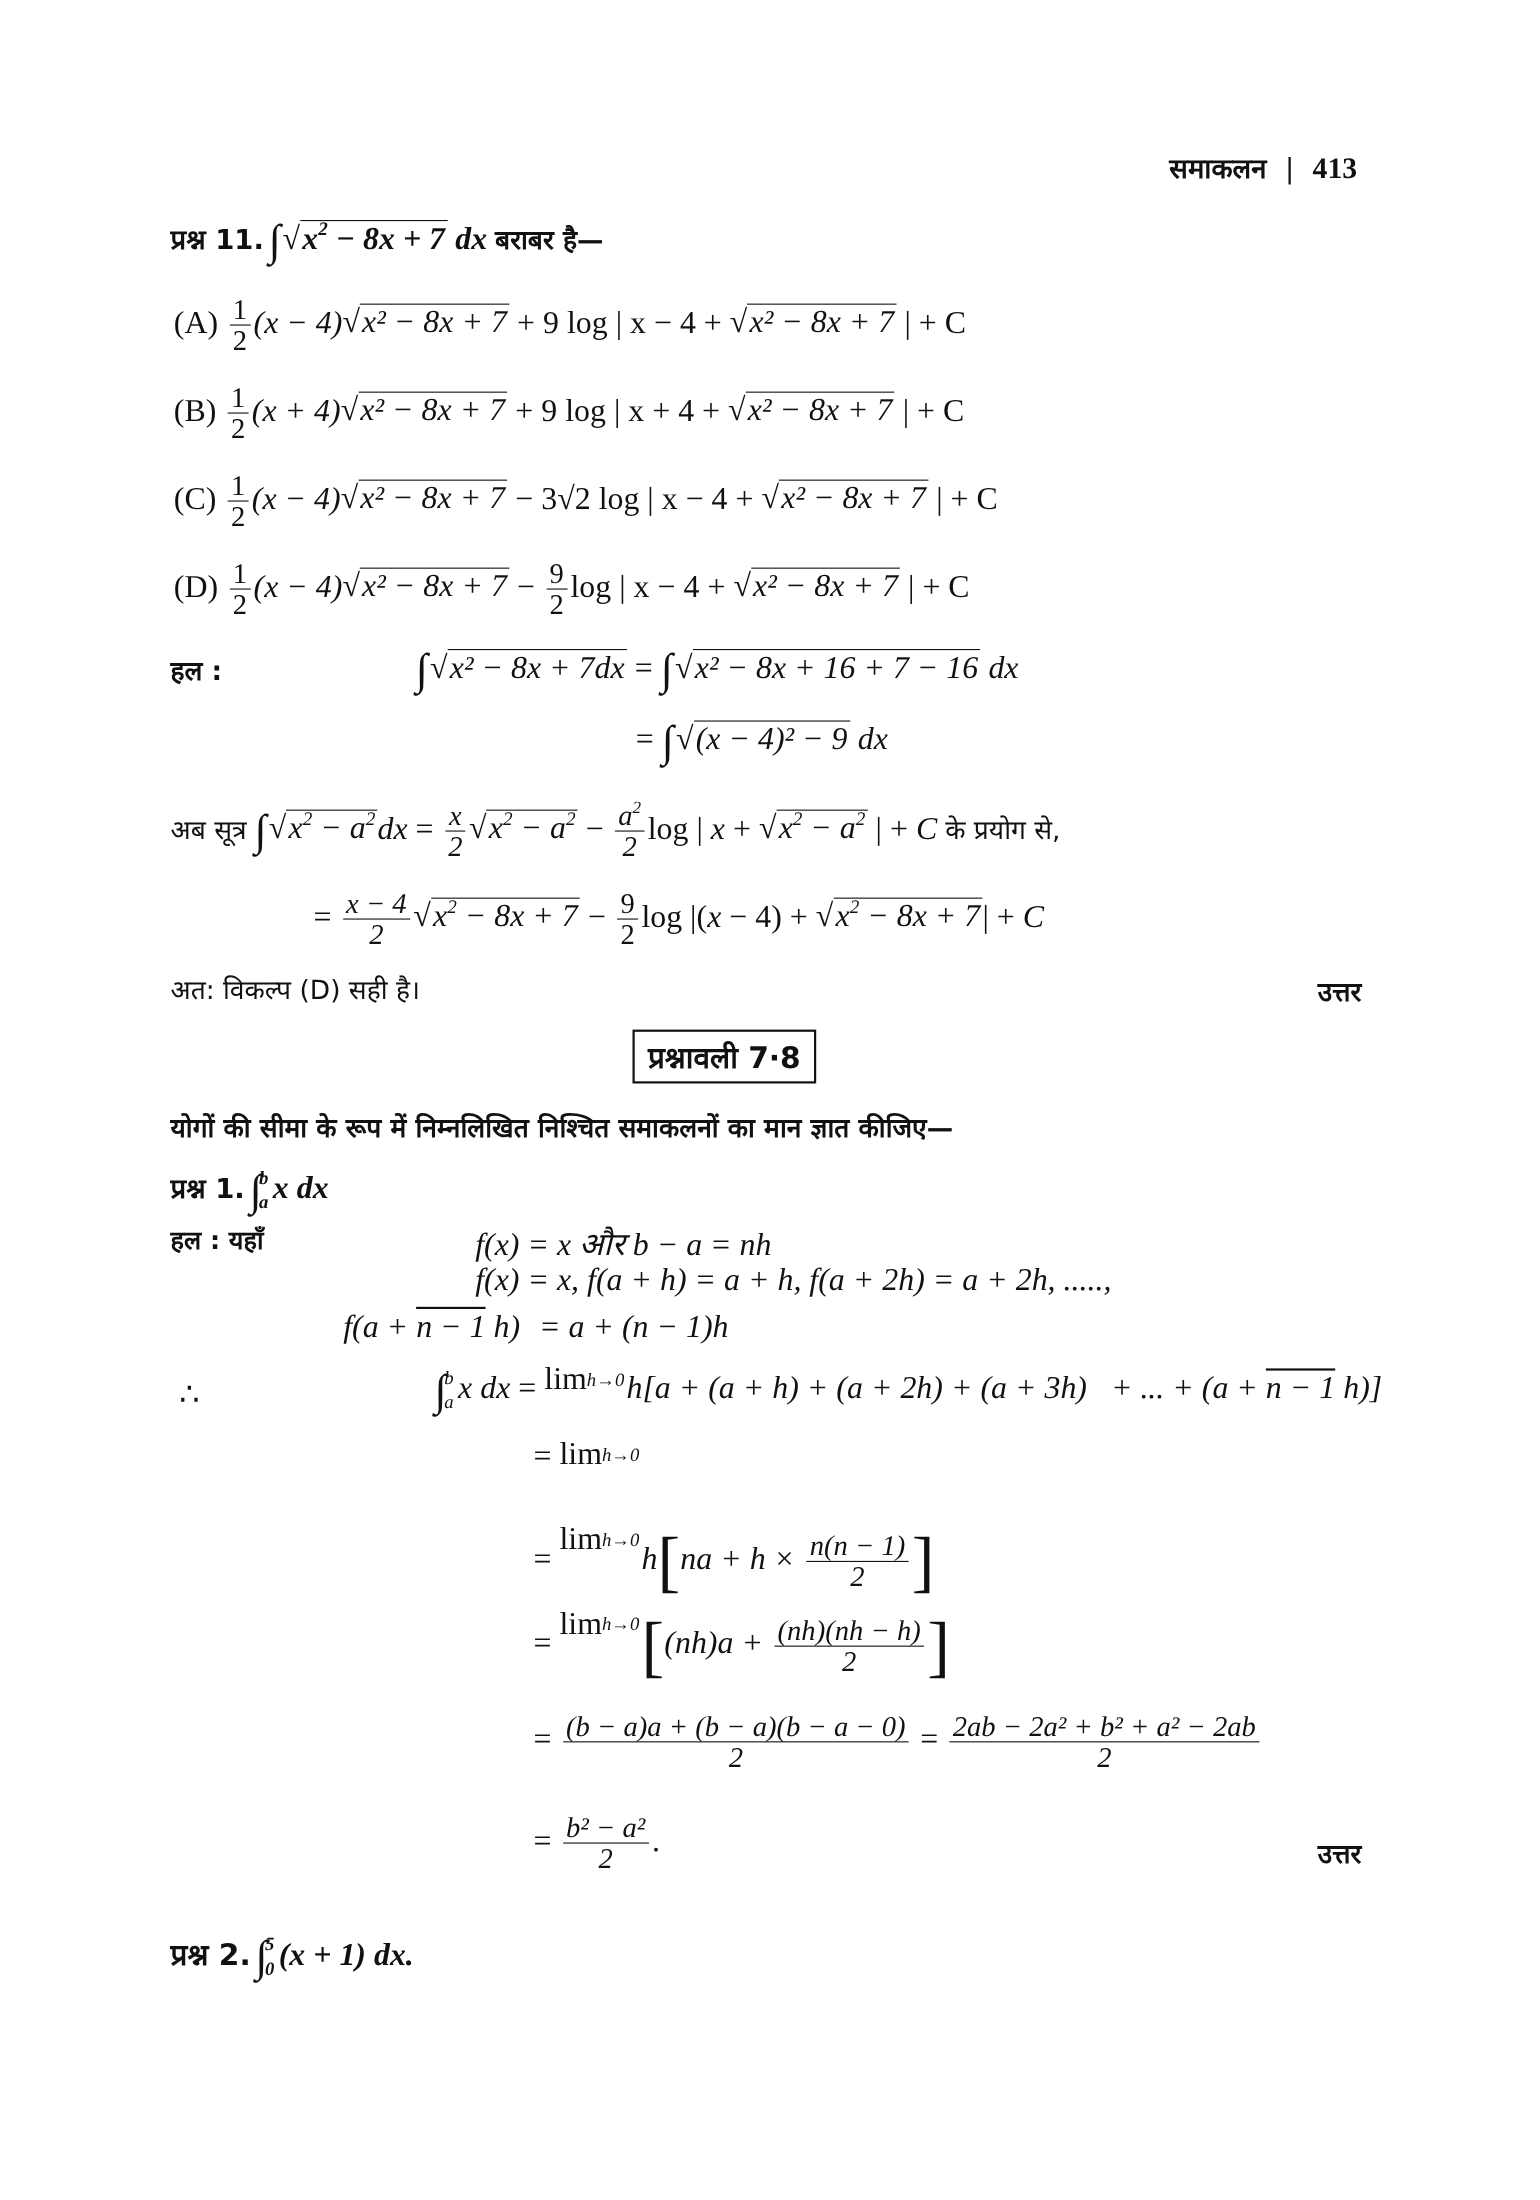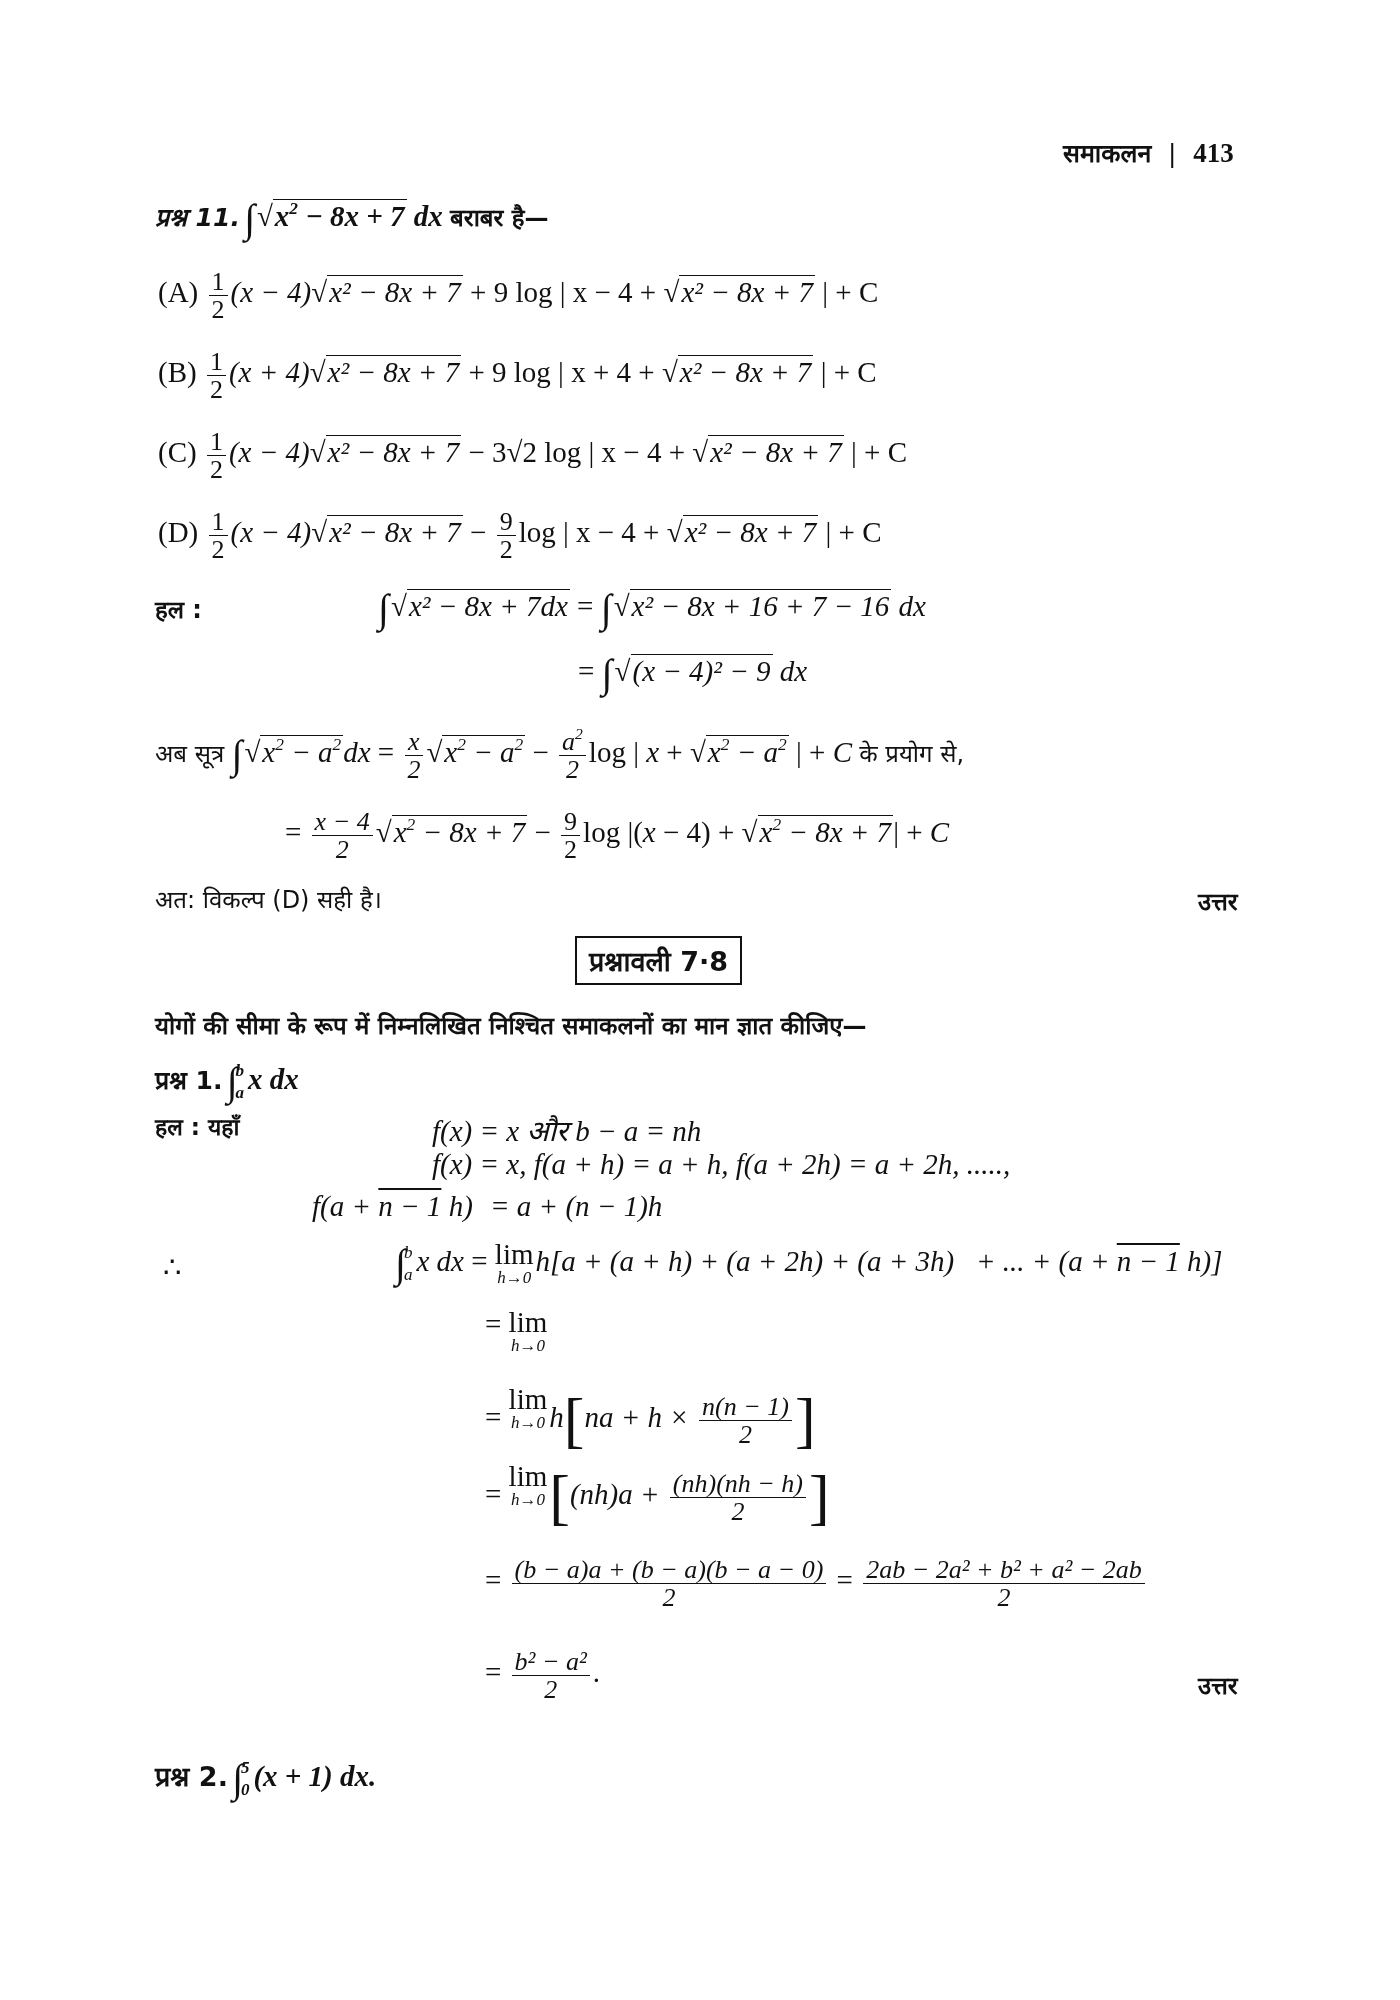--- a/index.html
+++ b/index.html
@@ -11,38 +11,38 @@
   .m { font-family:"Liberation Serif","DejaVu Serif",serif; font-size:29px; }
   .i { font-style:italic; }
   .frac { display:inline-flex; flex-direction:column; align-items:center; vertical-align:middle; margin:0 3px; line-height:1.05; }
   .frac .num { border-bottom:1.6px solid #111; padding:0 3px; }
   .frac .den { padding:0 3px; }
   .frac.small { font-size:26px; }
   .sqrt { display:inline-block;text-align:center; }
   .sqrt .rad { border-top:1.6px solid #111; padding:0 2px; }
   .int { font-size:40px; vertical-align:-6px; font-style:italic; margin-right:2px; }
   sup { font-size:60%; vertical-align:0.7em; line-height:0; }
-  .lim { display:inline-flex; flex-direction:column; align-items:center; vertical-align:top; line-height:1; margin-right:2px; }
+  .lim { display:inline-flex; flex-direction:row; align-items:center; vertical-align:top; line-height:1; margin-right:2px; }
   .lim .lo { font-size:17px; font-style:italic; }
   .bound { display:inline-flex; flex-direction:column; vertical-align:middle; font-size:17px; font-style:italic; line-height:1.3; margin-left:-4px; margin-right:4px; }
   .ov { text-decoration:overline; }
   .bracket { font-size:62px; vertical-align:-14px; font-weight:200; }
   .boxed { border:2px solid #111; padding:4px 12px; }
 </style>
 </head>
 <body>
 
 <div class="abs hi bold" style="left:1063px; top:135px; font-size:25px;">
   <span>समाकलन</span>
   <span style="margin:0 8px; font-weight:normal;">|</span>
   <span class="m bold" style="font-size:27px;">413</span>
 </div>
 
 <div class="abs" style="left:155px; top:195px;">
-  <span class="hi bold" style="font-size:25px;font-style:italic;">प्रश्न 11.</span>
+  <span class="hi bold" style="font-size:25px;">प्रश्न 11.</span>
   <span class="m bold">
     <span class="int">∫</span><span class="sqrt"><span>√</span><span class="rad i">x<sup>2</sup> − 8x + 7</span></span> <span class="i">dx</span>
   </span>
   <span class="hi bold" style="font-size:24px;">बराबर है—</span>
 </div>
 
 <div class="abs m" style="left:158px; top:268px;">
   <span>(A)</span>
   <span class="frac small">
       <span class="num">1</span>

